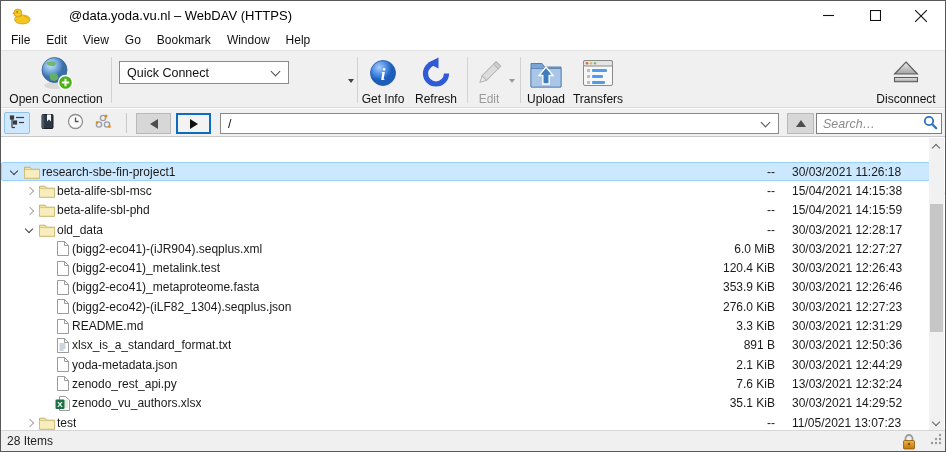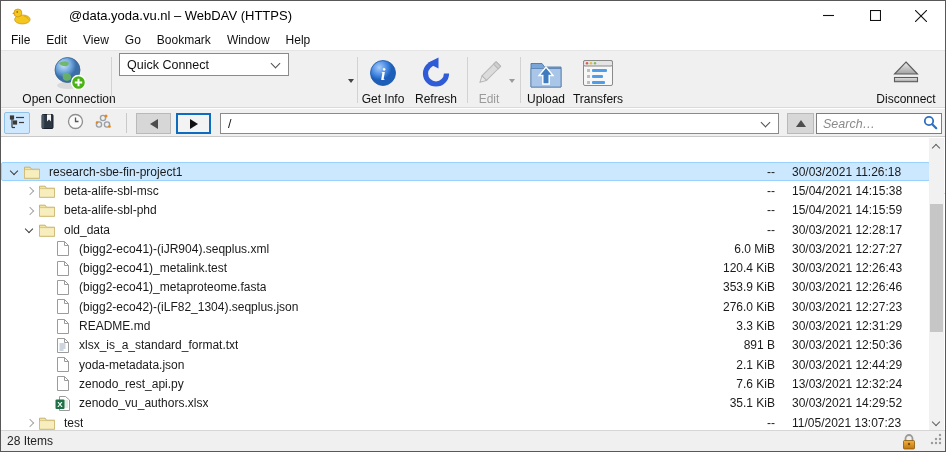--- a/index.html
+++ b/index.html
@@ -56,21 +56,21 @@
   .coldiv { position:absolute; top:3px; width:1px; height:19px; background:#e2e2e2; }
 
   
   .filelist { position:absolute; left:0; top:161px; width:930px; height:270px; background:#fff; overflow:hidden; }
   .row { position:relative; width:929px; height:19.3px; display:flex; align-items:center; border:1px solid transparent; }
   .row.selected { background:#cce8ff; border:1px solid #99d1ff; border-radius:2px; }
   .exp { flex:0 0 18px; height:100%; position:relative; }
   .exp.right::after { content:""; position:absolute; left:7px; top:6px; width:5px; height:5px; border-right:1.5px solid #a6a6a6; border-bottom:1.5px solid #a6a6a6; transform:rotate(-45deg); }
   .exp.down::after { content:""; position:absolute; left:6px; top:5px; width:5px; height:5px; border-right:1.5px solid #3c3c3c; border-bottom:1.5px solid #3c3c3c; transform:rotate(45deg); }
   .ficon { flex:0 0 18px; display:flex; align-items:center; justify-content:center; }
-  .fname { padding-left:8px; white-space:nowrap; overflow:hidden; font-size:12px; }
+  .fname { padding-left:1px; white-space:nowrap; overflow:hidden; font-size:12px; }
   .fsize { position:absolute; right:154px; font-size:12px; white-space:nowrap; }
   .fmod { position:absolute; left:790px; font-size:12px; white-space:nowrap; }
   .depth0 { padding-left:3px; } .depth1 { padding-left:18px; } .depth2 { padding-left:33px; }
 
   
   .scrollbar { position:absolute; right:1px; top:137px; width:15px; height:294px; background:#f1f1f1; }
   .sb-arrow { position:absolute; left:0; width:15px; height:17px; }
   .sb-arrow::after { content:""; position:absolute; left:4px; width:5px; height:5px; border-right:1.5px solid #606060; border-bottom:1.5px solid #606060; }
   .sb-up { top:0; } .sb-up::after { top:7px; transform:rotate(-135deg); }
   .sb-down { bottom:0; } .sb-down::after { top:4px; transform:rotate(45deg); }
@@ -120,21 +120,21 @@
     <span class="menu-item">Edit</span>
     <span class="menu-item">View</span>
     <span class="menu-item">Go</span>
     <span class="menu-item">Bookmark</span>
     <span class="menu-item">Window</span>
     <span class="menu-item">Help</span>
   </div>
 
   <div class="toolbar">
 
-    <div class="tbtn" style="left:16px; width:104px;">
+    <div class="tbtn" style="left:3px; width:104px;">
       <span class="ticon">
         <svg width="36" height="36" viewBox="0 0 36 36">
           <defs>
             <radialGradient id="gglobe" cx="35%" cy="30%">
                 <stop offset="0%" stop-color="#cfe4fb"></stop>
                 <stop offset="60%" stop-color="#6fa6dd"></stop>
                 <stop offset="100%" stop-color="#3c6ea8"></stop>
               </radialGradient>
           </defs>
           <ellipse cx="17" cy="30.5" rx="11" ry="3.4" fill="#dadada"></ellipse>
@@ -143,21 +143,21 @@
           <path d="M12 18 q6 -1 8 3 q1 4 -4 5 q-6 -1 -4 -8z" fill="#69b55e" opacity="0.9"></path>
           <circle cx="27.5" cy="27.5" r="7" fill="#49b214" stroke="#fff" stroke-width="1.4"></circle>
           <path d="M27.5 23.8 v7.4 M23.8 27.5 h7.4" stroke="#fff" stroke-width="2"></path>
         </svg>
       </span>
       <span class="tlabel">Open Connection</span>
     </div>
 
     <div class="tsep" style="left:110px;"></div>
 
-    <div class="combo" style="left:118px; top:2px; width:170px; height:23px;gap:28px;">
+    <div class="combo" style="left:118px; top:10px; width:170px; height:23px;gap:28px;">
       <span class="combo-text">Quick Connect</span>
       <span class="chev-down"></span>
     </div>
 
     <span class="dd-arrow" style="position:absolute; left:347px; top:28px;"></span>
 
     <div class="tsep" style="left:356px;"></div>
 
     <div class="tbtn" style="left:355px; width:54px;">
       <span class="ticon">

